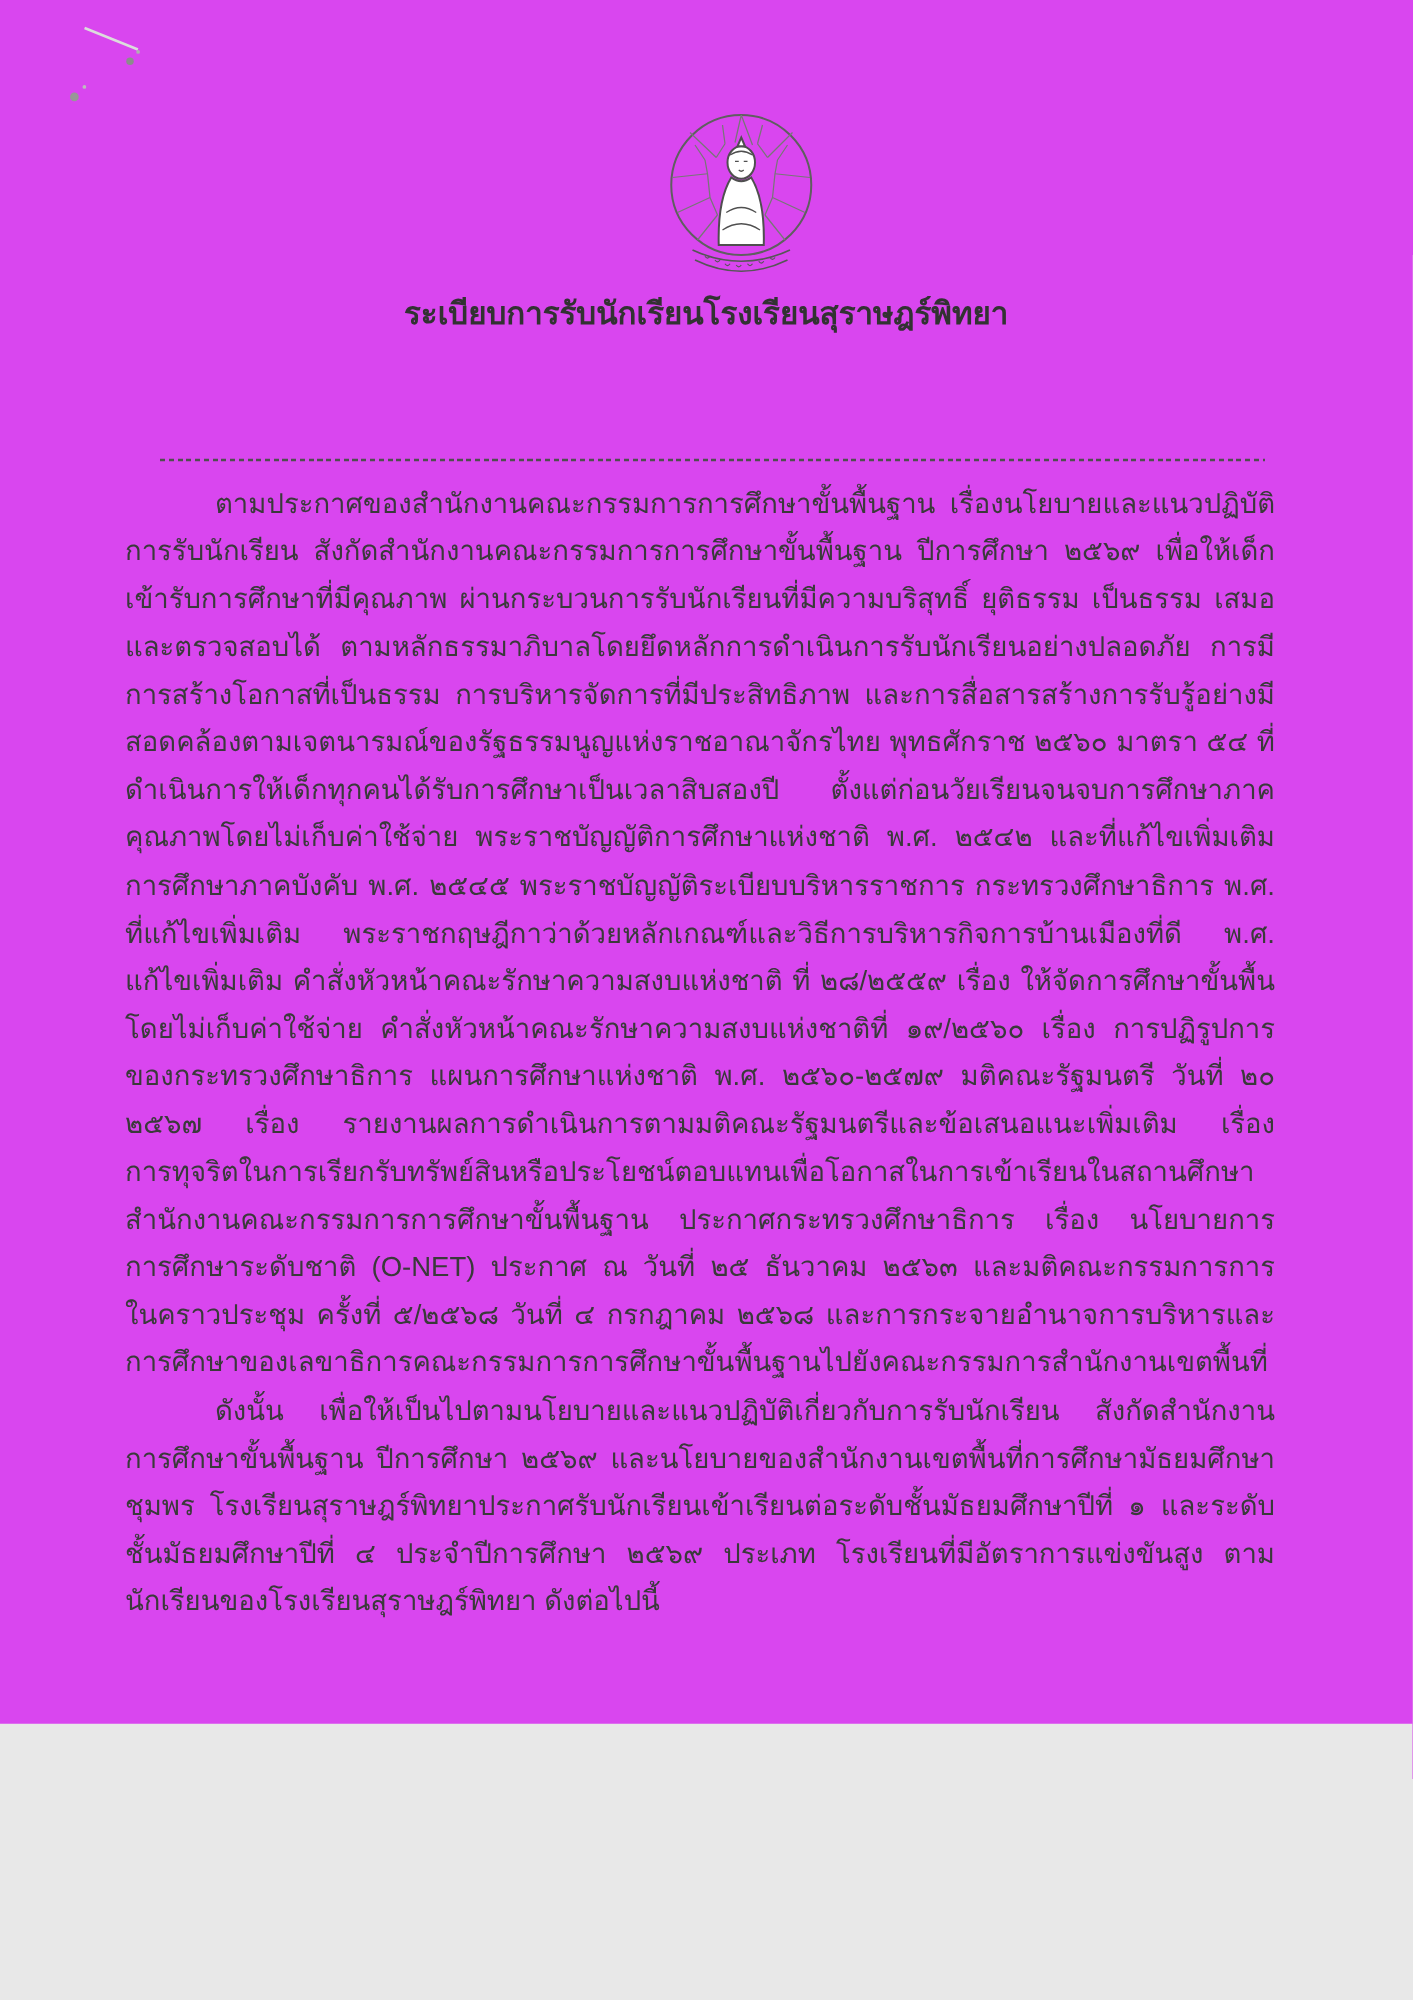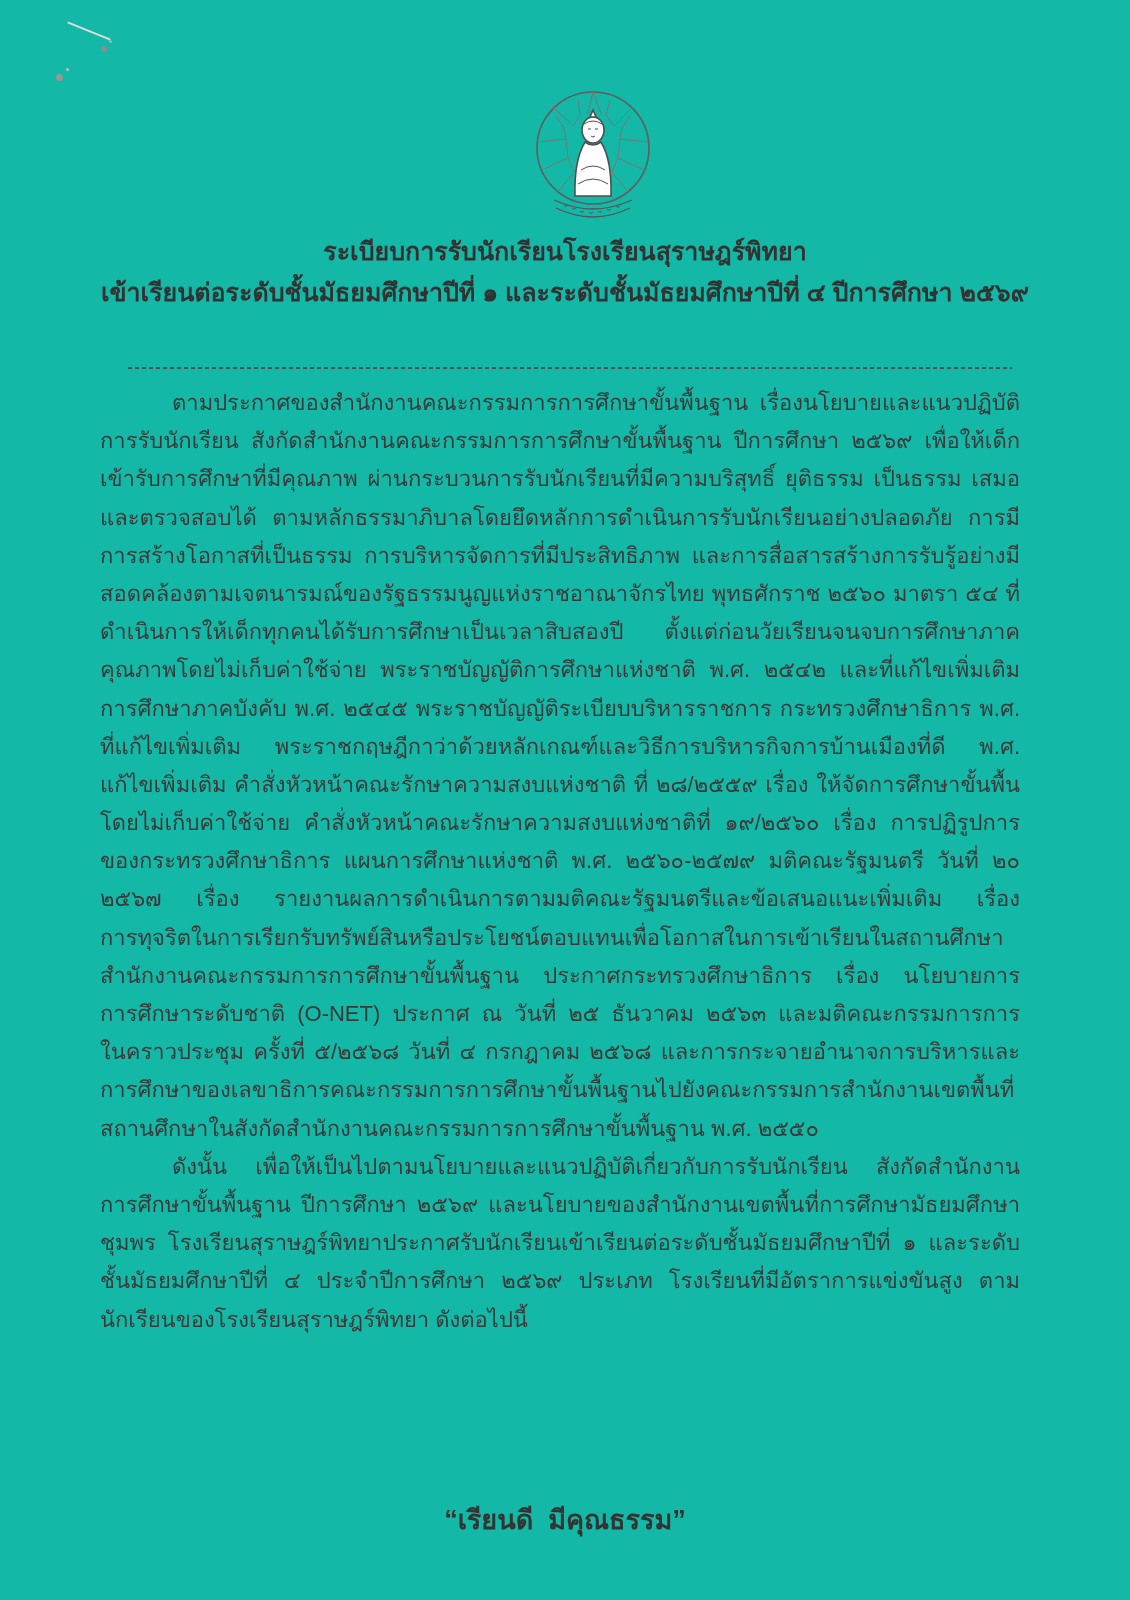--- a/index.html
+++ b/index.html
@@ -1,18 +1,18 @@
 <!DOCTYPE html>
 <html><head>
 <meta charset="utf-8">
 <style>
   html,body{margin:0;padding:0;}
   body{width:1130px;height:1600px;background:#e8e8e8;}
   .page{
-    position:relative;width:1130px;height:1600px;background:#14b8a6;
+    position:relative;width:1130px;height:1379px;background:#d946ef;
     font-family:"Liberation Sans","DejaVu Sans",sans-serif;color:#373737;overflow:hidden;
   }
   
   .smudge{position:absolute;border-radius:50%;}
   .s1{left:101px;top:46px;width:6px;height:6px;background:#8c8c8c;}
   .s2{left:109px;top:40px;width:3px;height:3px;background:#b0b0b0;}
   .s3{left:56px;top:74px;width:7px;height:7px;background:#979797;}
   .s4{left:66px;top:68px;width:3px;height:3px;background:#bdbdbd;}
   .streak{position:absolute;left:66px;top:30px;width:46px;height:2px;background:#dcdcdc;transform:rotate(22deg);}
   
@@ -65,21 +65,20 @@
       <g fill="none" stroke="#565656" stroke-width="1.3">
         <path d="M26 116 Q65 134 104 116"></path>
         <path d="M28 124 Q65 142 102 124"></path>
         <path stroke-width="1" d="M36 121 q2 3 4 0 M44 124 q2 3 4 0 M52 127 q2 3 4 0 M61 128 q2 3 4 0 M70 127 q2 3 4 0 M79 125 q2 3 4 0 M88 122 q2 3 4 0"></path>
       </g>
     </svg>
   </div>
 
   <div class="title">
     <div class="t-line">ระเบียบการรับนักเรียนโรงเรียนสุราษฎร์พิทยา</div>
-    <div class="t-line">เข้าเรียนต่อระดับชั้นมัธยมศึกษาปีที่ ๑ และระดับชั้นมัธยมศึกษาปีที่ ๔ ปีการศึกษา ๒๕๖๙</div>
   </div>
 
   <div class="divider"></div>
 
   <div class="bodytext">
     <div class="ln indent">ตามประกาศของสำนักงานคณะกรรมการการศึกษาขั้นพื้นฐาน เรื่องนโยบายและแนวปฏิบัติเกี่ยวกับ</div>
     <div class="ln">การรับนักเรียน สังกัดสำนักงานคณะกรรมการการศึกษาขั้นพื้นฐาน ปีการศึกษา ๒๕๖๙ เพื่อให้เด็กทุกคนมีโอกาส</div>
     <div class="ln">เข้ารับการศึกษาที่มีคุณภาพ ผ่านกระบวนการรับนักเรียนที่มีความบริสุทธิ์ ยุติธรรม เป็นธรรม เสมอภาค โปร่งใส</div>
     <div class="ln">และตรวจสอบได้ ตามหลักธรรมาภิบาลโดยยึดหลักการดำเนินการรับนักเรียนอย่างปลอดภัย การมีส่วนร่วม</div>
     <div class="ln">การสร้างโอกาสที่เป็นธรรม การบริหารจัดการที่มีประสิทธิภาพ และการสื่อสารสร้างการรับรู้อย่างมีประสิทธิภาพ</div>
@@ -90,21 +89,20 @@
     <div class="ln">ที่แก้ไขเพิ่มเติม พระราชกฤษฎีกาว่าด้วยหลักเกณฑ์และวิธีการบริหารกิจการบ้านเมืองที่ดี พ.ศ. ๒๕๔๖ และที่</div>
     <div class="ln">แก้ไขเพิ่มเติม คำสั่งหัวหน้าคณะรักษาความสงบแห่งชาติ ที่ ๒๘/๒๕๕๙ เรื่อง ให้จัดการศึกษาขั้นพื้นฐาน ๑๕ ปี</div>
     <div class="ln">โดยไม่เก็บค่าใช้จ่าย คำสั่งหัวหน้าคณะรักษาความสงบแห่งชาติที่ ๑๙/๒๕๖๐ เรื่อง การปฏิรูปการศึกษาในภูมิภาค</div>
     <div class="ln">ของกระทรวงศึกษาธิการ แผนการศึกษาแห่งชาติ พ.ศ. ๒๕๖๐-๒๕๗๙ มติคณะรัฐมนตรี วันที่ ๒๐ กุมภาพันธ์</div>
     <div class="ln">๒๕๖๗ เรื่อง รายงานผลการดำเนินการตามมติคณะรัฐมนตรีและข้อเสนอแนะเพิ่มเติม เรื่อง มาตรการป้องกัน</div>
     <div class="ln">การทุจริตในการเรียกรับทรัพย์สินหรือประโยชน์ตอบแทนเพื่อโอกาสในการเข้าเรียนในสถานศึกษา สังกัด</div>
     <div class="ln">สำนักงานคณะกรรมการการศึกษาขั้นพื้นฐาน ประกาศกระทรวงศึกษาธิการ เรื่อง นโยบายการทดสอบทาง</div>
     <div class="ln">การศึกษาระดับชาติ (O-NET) ประกาศ ณ วันที่ ๒๕ ธันวาคม ๒๕๖๓ และมติคณะกรรมการการศึกษาขั้นพื้นฐาน</div>
     <div class="ln">ในคราวประชุม ครั้งที่ ๕/๒๕๖๘ วันที่ ๔ กรกฎาคม ๒๕๖๘  และการกระจายอำนาจการบริหารและการจัด</div>
     <div class="ln">การศึกษาของเลขาธิการคณะกรรมการการศึกษาขั้นพื้นฐานไปยังคณะกรรมการสำนักงานเขตพื้นที่การศึกษาและ</div>
-    <div class="ln last">สถานศึกษาในสังกัดสำนักงานคณะกรรมการการศึกษาขั้นพื้นฐาน พ.ศ. ๒๕๕๐</div>
     <div class="ln indent">ดังนั้น เพื่อให้เป็นไปตามนโยบายและแนวปฏิบัติเกี่ยวกับการรับนักเรียน สังกัดสำนักงานคณะกรรมการ</div>
     <div class="ln">การศึกษาขั้นพื้นฐาน ปีการศึกษา ๒๕๖๙ และนโยบายของสำนักงานเขตพื้นที่การศึกษามัธยมศึกษาสุราษฎร์ธานี</div>
     <div class="ln">ชุมพร  โรงเรียนสุราษฎร์พิทยาประกาศรับนักเรียนเข้าเรียนต่อระดับชั้นมัธยมศึกษาปีที่ ๑ และระดับ</div>
     <div class="ln">ชั้นมัธยมศึกษาปีที่ ๔ ประจำปีการศึกษา ๒๕๖๙ ประเภท โรงเรียนที่มีอัตราการแข่งขันสูง ตามแผนการรับ</div>
     <div class="ln last">นักเรียนของโรงเรียนสุราษฎร์พิทยา ดังต่อไปนี้</div>
   </div>
 
   <div class="footer">“เรียนดี  มีคุณธรรม”</div>
 
 </div>

